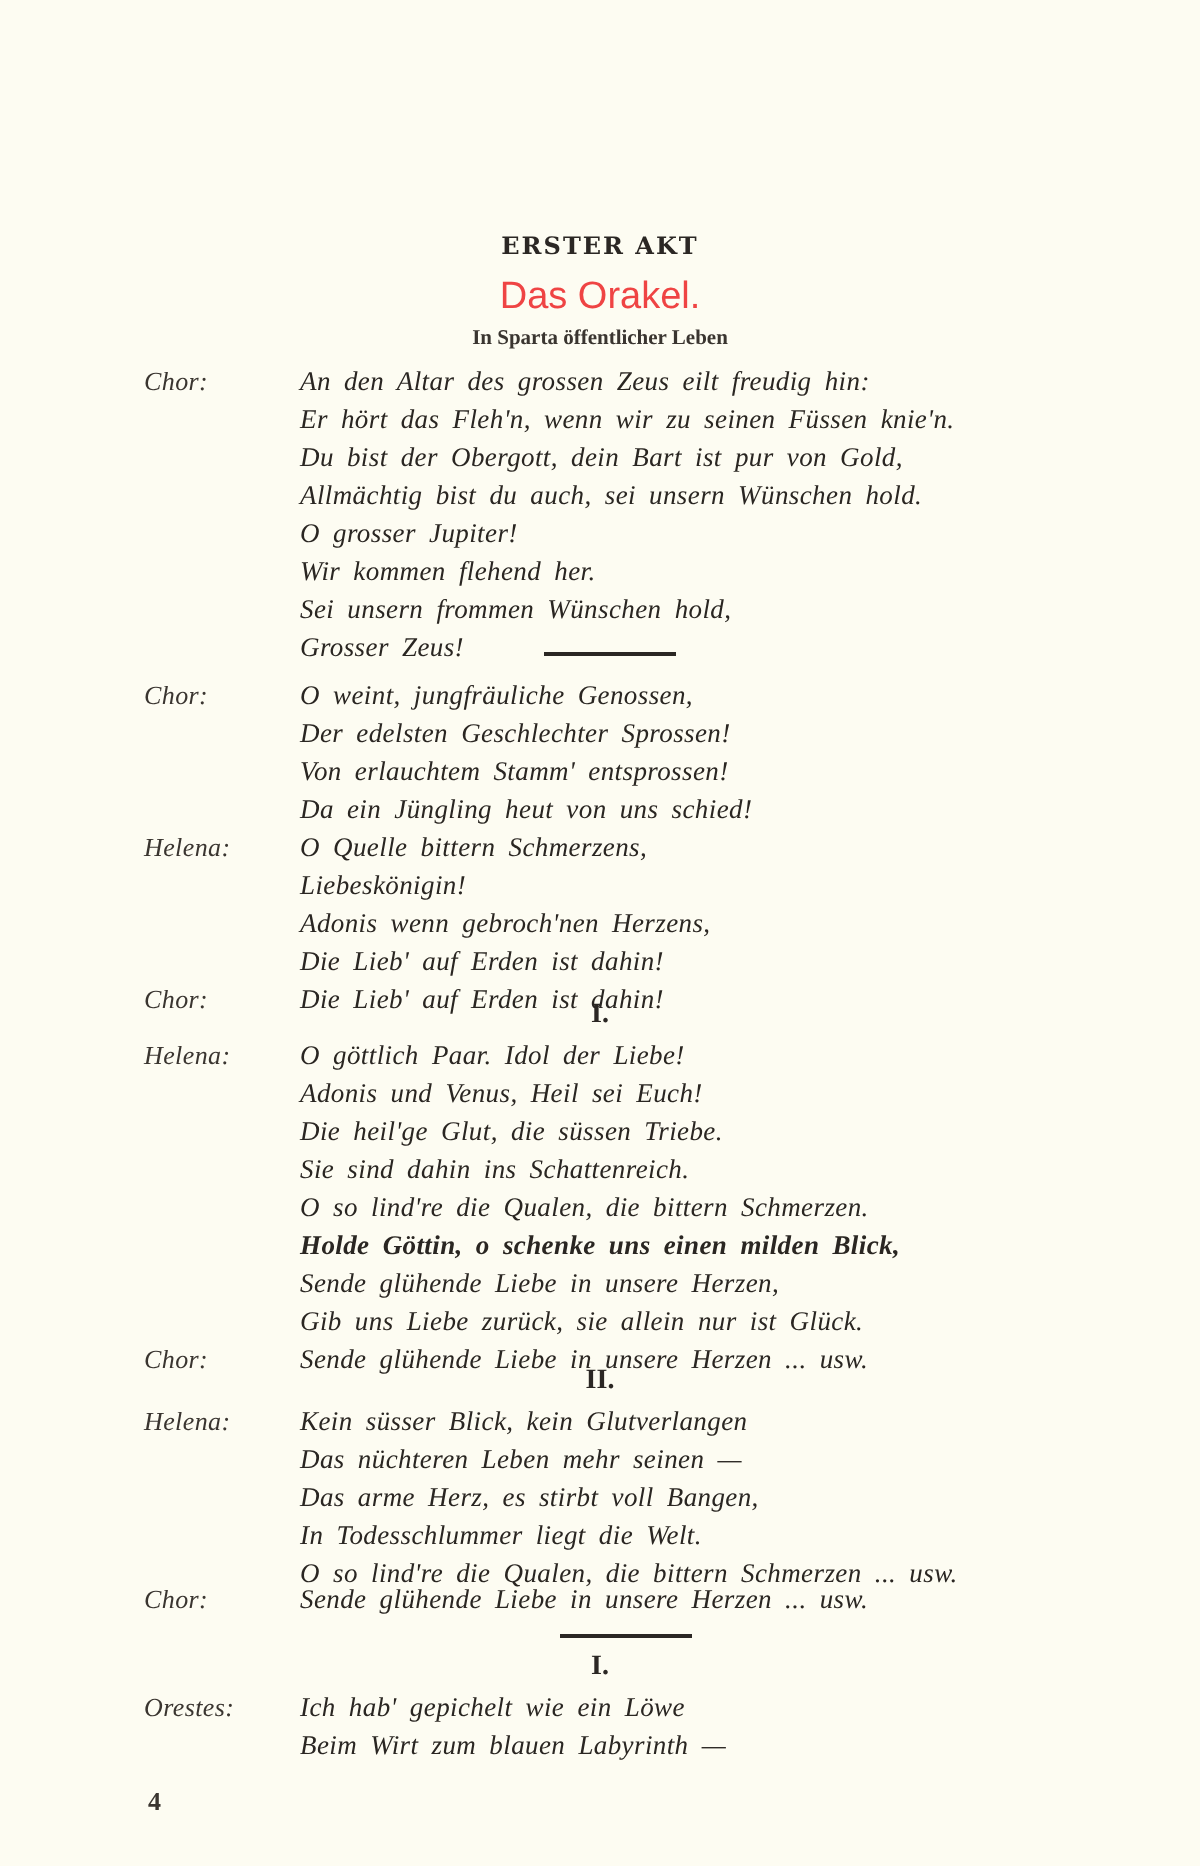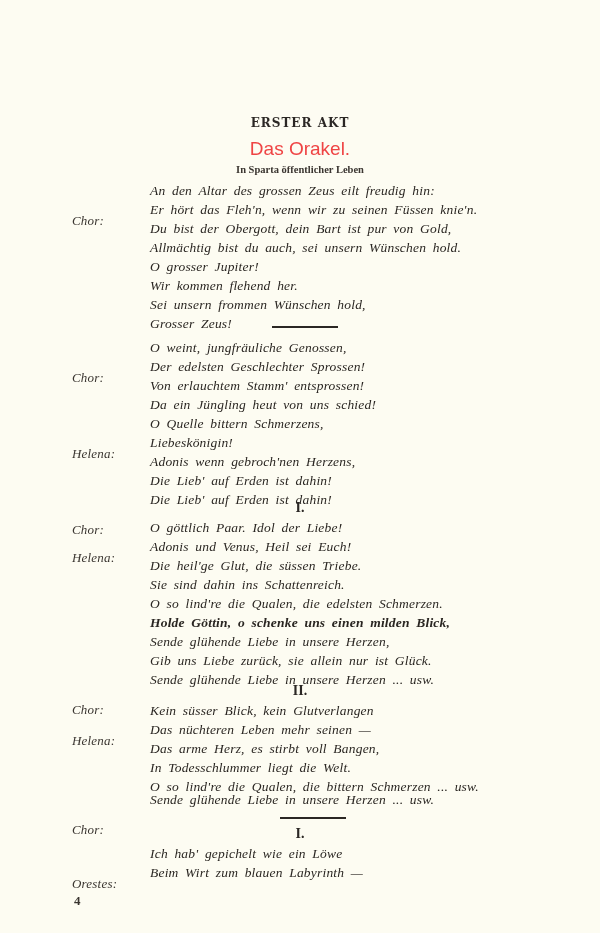--- a/index.html
+++ b/index.html
@@ -25,21 +25,21 @@
     position: absolute; top: 164px; left: 0; width: 600px; text-align: center;
     font-family: "Liberation Serif", serif; font-size: 10.5px; font-weight: bold; color: #3a3530;
   }
   .line {
     position: absolute; left: 0; width: 600px; height: 20px;
     font-family: "Liberation Serif", serif; font-size: 13.5px;
     word-spacing: 3px; letter-spacing: 0.2px;
   }
   .speaker {
     position: absolute; left: 72px; top: 0;
-    font-style: italic; font-size: 13px; color: #3a3530; margin-top: 30px;
+    font-style: italic; font-size: 13px; color: #3a3530;
   }
   .verse { position: absolute; left: 150px; top: 0; white-space: nowrap; font-style: italic; }
   .bold { font-weight: bold; }
   .numeral {
     position: absolute; left: 0; width: 600px; text-align: center;
     font-family: "Liberation Serif", serif; font-size: 14px; font-weight: bold; color: #2b2724;
   }
   .rule { position: absolute; height: 1.5px; background: #2b2724; }
   .page-number {
     position: absolute; left: 74px; top: 893px;
@@ -123,21 +123,21 @@
   <div class="line" style="top:539px">
     <span class="verse">Adonis und Venus, Heil sei Euch!</span>
   </div>
   <div class="line" style="top:558px">
     <span class="verse">Die heil'ge Glut, die süssen Triebe.</span>
   </div>
   <div class="line" style="top:577px">
     <span class="verse">Sie sind dahin ins Schattenreich.</span>
   </div>
   <div class="line" style="top:596px">
-    <span class="verse">O so lind're die Qualen, die edelsten Schmerzen.</span>
+    <span class="verse">O so lind're die Qualen, die bittern Schmerzen.</span>
   </div>
   <div class="line" style="top:615px">
     <span class="verse bold">Holde Göttin, o schenke uns einen milden Blick,</span>
   </div>
   <div class="line" style="top:634px">
     <span class="verse">Sende glühende Liebe in unsere Herzen,</span>
   </div>
   <div class="line" style="top:653px">
     <span class="verse">Gib uns Liebe zurück, sie allein nur ist Glück.</span>
   </div>

